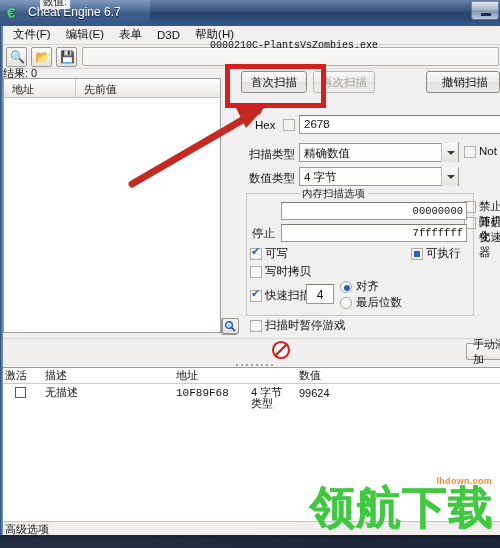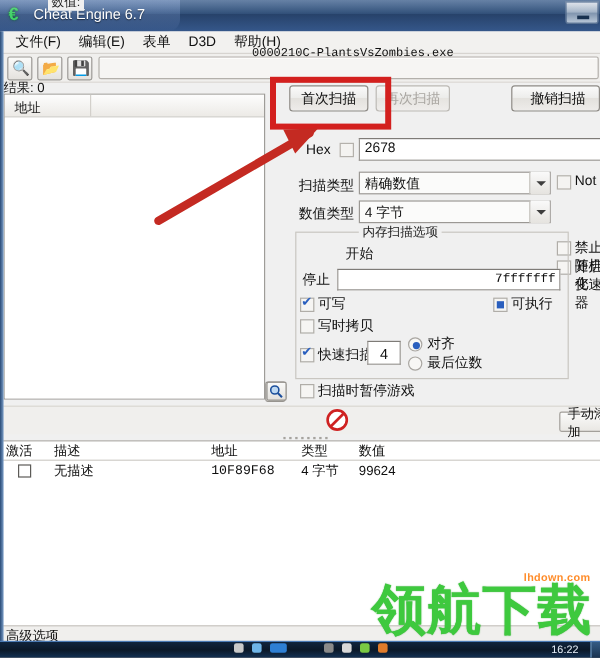--- a/index.html
+++ b/index.html
@@ -190,21 +190,21 @@
     display:flex; align-items:center; padding-left:6px; }
   #stop-icon { position:absolute; left:271px; top:340px; width:20px; height:20px; }
   #splitter-dots { position:absolute; left:236px; top:364px; width:40px; height:3px; }
 
   
   #cheat-table { position:absolute; left:0; top:367px; width:504px; height:154px;
     background:#fff; border-top:1px solid #9d9a96; }
   #ct-head { display:flex; height:16px; background:#fff; border-bottom:1px solid #cfccc7; }
   #ct-head div { font-size:11px; color:#0f0f0f; padding-left:5px; }
   .cth-0{width:40px;} .cth-1{width:131px;} .cth-2{width:75px;}
-  .cth-3{width:48px;} .cth-4{width:80px;}
+  .cth-3{width:48px;margin-top:28px;} .cth-4{width:80px;}
   .ct-row { display:flex; height:17px; align-items:center; }
   .ct-row div { font-size:11px; color:#0f0f0f; padding-left:5px; }
   .ctc-0{width:40px; display:flex; justify-content:center; padding-left:0 !important;}
   .ctc-1{width:131px;} .ctc-2{width:75px;
     font-family:Liberation Mono, monospace; font-size:10px;}
   .ctc-3{width:48px;} .ctc-4{width:80px;}
   .ct-chk { width:11px; height:11px; border:1px solid #5c5a57; background:#fff; }
 
   
   #statusbar { position:absolute; left:0; top:521px; width:504px; height:14px;
@@ -263,20 +263,21 @@
       <div id="proc-box"></div>
     </div>
 
     <div id="proc-title">0000210C-PlantsVsZombies.exe</div>
 
     <div id="results-line">结果: 0</div>
 
     <div id="list-panel">
       <div id="list-head">
         <div class="lh-0">地址</div>
+        <div class="lh-2">先前值</div>
       </div>
       <div id="list-body"></div>
     </div>
 
     <div id="btn-nextscan">再次扫描</div>
     <div id="btn-firstscan">首次扫描</div>
     <div id="btn-undoscan">撤销扫描</div>
 
     <div id="value-legend">数值:</div>
     <div id="lbl-hex">Hex</div>
@@ -300,20 +301,21 @@
 
     <div id="cb-norandom" class="chk"></div>
     <div id="lb-norandom" class="chklbl">禁止随机化</div>
     <div id="cb-speedhack" class="chk"></div>
     <div id="lb-speedhack" class="chklbl">开启变速器</div>
 
     <div id="mem-group"></div>
     <div id="mem-legend">内存扫描选项</div>
 
     <div id="lbl-start">开始</div>
+    <div id="inp-start" class="hexinput">00000000</div>
     <div id="lbl-stop">停止</div>
     <div id="inp-stop" class="hexinput">7fffffff</div>
 
     <div id="cb-write" class="chk on"></div>
     <div id="lb-write" class="chklbl">可写</div>
     <div id="cb-exec" class="chk sq"></div>
     <div id="lb-exec" class="chklbl">可执行</div>
 
     <div id="cb-cow" class="chk"></div>
     <div id="lb-cow" class="chklbl">写时拷贝</div>
@@ -394,27 +396,14 @@
   <svg id="anno-arrow">
     <line x1="22" y1="86" x2="148" y2="13" stroke="#c42a22" stroke-width="7" stroke-linecap="round"></line>
     <path d="M155 9 L126 10 L136 30 Z" fill="#c42a22"></path>
   </svg>
 
   <div id="watermark">
     <div id="wm-url">lhdown.com</div>
     <div id="wm-text">领航下载</div>
   </div>
 
-  <div id="taskbar">
-    <div class="tb-icons">
-      <span class="tb-dot" style="background:#c9c9c9;"></span>
-      <span class="tb-dot" style="background:#6fb5e8;"></span>
-      <span class="tb-dot" style="background:#2e7fd4;width:14px;"></span>
-      <span class="tb-dot" style="background:#8a8a8a;margin-left:24px;"></span>
-      <span class="tb-dot" style="background:#d8d8d8;"></span>
-      <span class="tb-dot" style="background:#7ac943;"></span>
-      <span class="tb-dot" style="background:#e07b2a;"></span>
-    </div>
-    <div id="clock">16:22</div>
-    <div id="show-desktop"></div>
-  </div>
 
 </div>
 
 </body></html>

